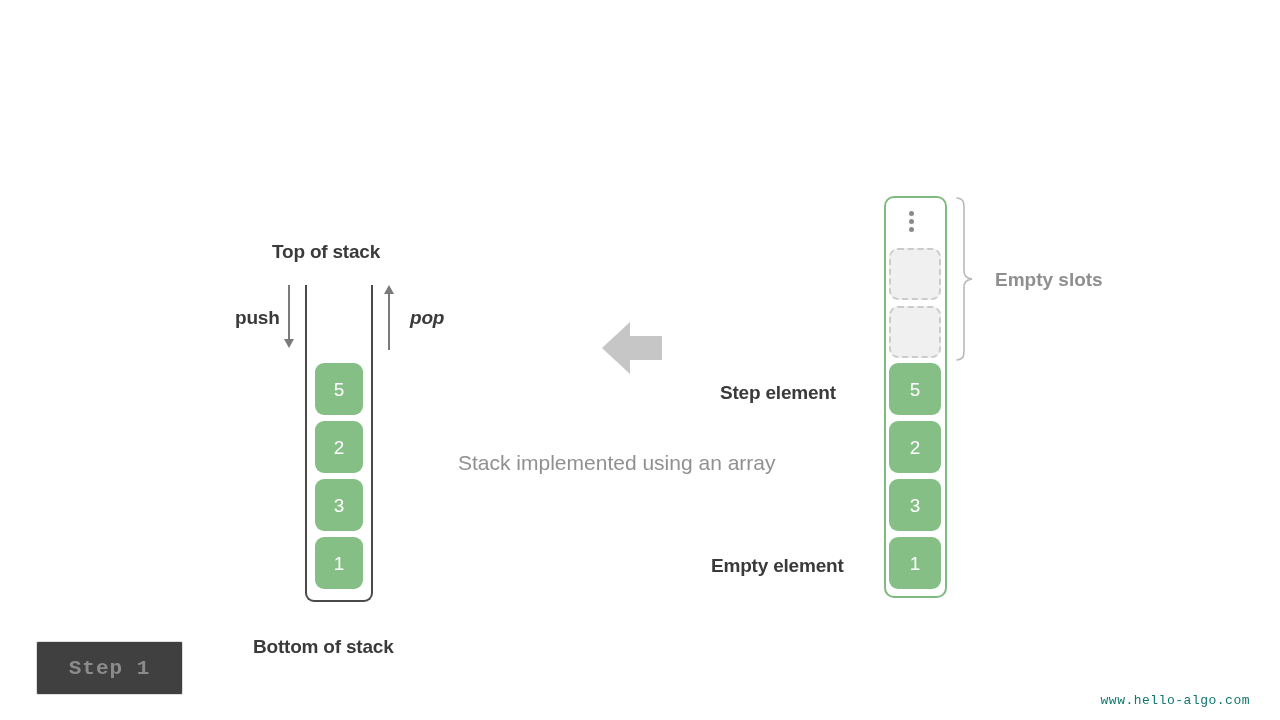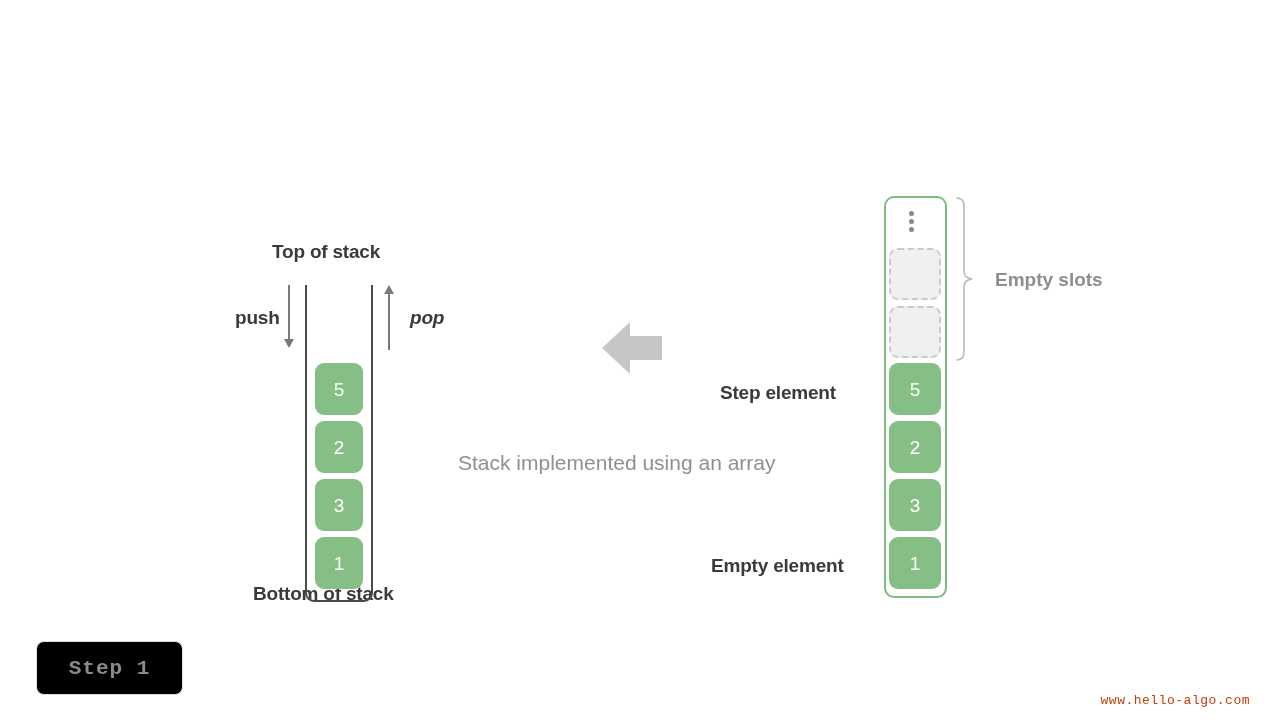--- a/index.html
+++ b/index.html
@@ -167,48 +167,48 @@
     background: #8a8a8a;
   }
 
   
   #step-badge {
     left: 36px;
     top: 641px;
     width: 145px;
     height: 52px;
     border: 1px solid #dcdcdc;
-    border-radius: 8px;
-    background: #000000;
+    border-radius: 2px;
+    background: #404040;
     display: flex;
     align-items: center;
     justify-content: center;
     font-family: "Liberation Mono", monospace;
     font-weight: bold;
     font-size: 21px;
     color: #8b8b8b;
     letter-spacing: 1px;
   }
 
   
   #watermark {
     right: 30px;
     bottom: 12px;
     font-family: "Liberation Mono", monospace;
     font-size: 13px;
-    color: #c2410c;
+    color: #0f766e;
     letter-spacing: 0.5px;
   }
 </style>
 </head>
 <body>
 
 <div class="abs label-bold" style="left:272px; top:241px;">Top of stack</div>
 
-<div class="abs label-bold" style="left:253px; top:583px;">Bottom of stack</div>
+<div class="abs label-bold" style="left:253px; top:636px;">Bottom of stack</div>
 
 <div class="abs label-bold" style="left:215px; top:307px;margin-left:20px;">push</div>
 
 <div class="abs label-bold" style="left:410px; top:307px;font-style:italic;">pop</div>
 
 <div class="abs" style="left:283px; top:285px; width:12px; height:65px;">
   <div class="arrow-shaft" style="left:5px; top:0; height:56px;"></div>
   <div class="arrow-head-down" style="left:1px; top:54px;"></div>
 </div>
 

